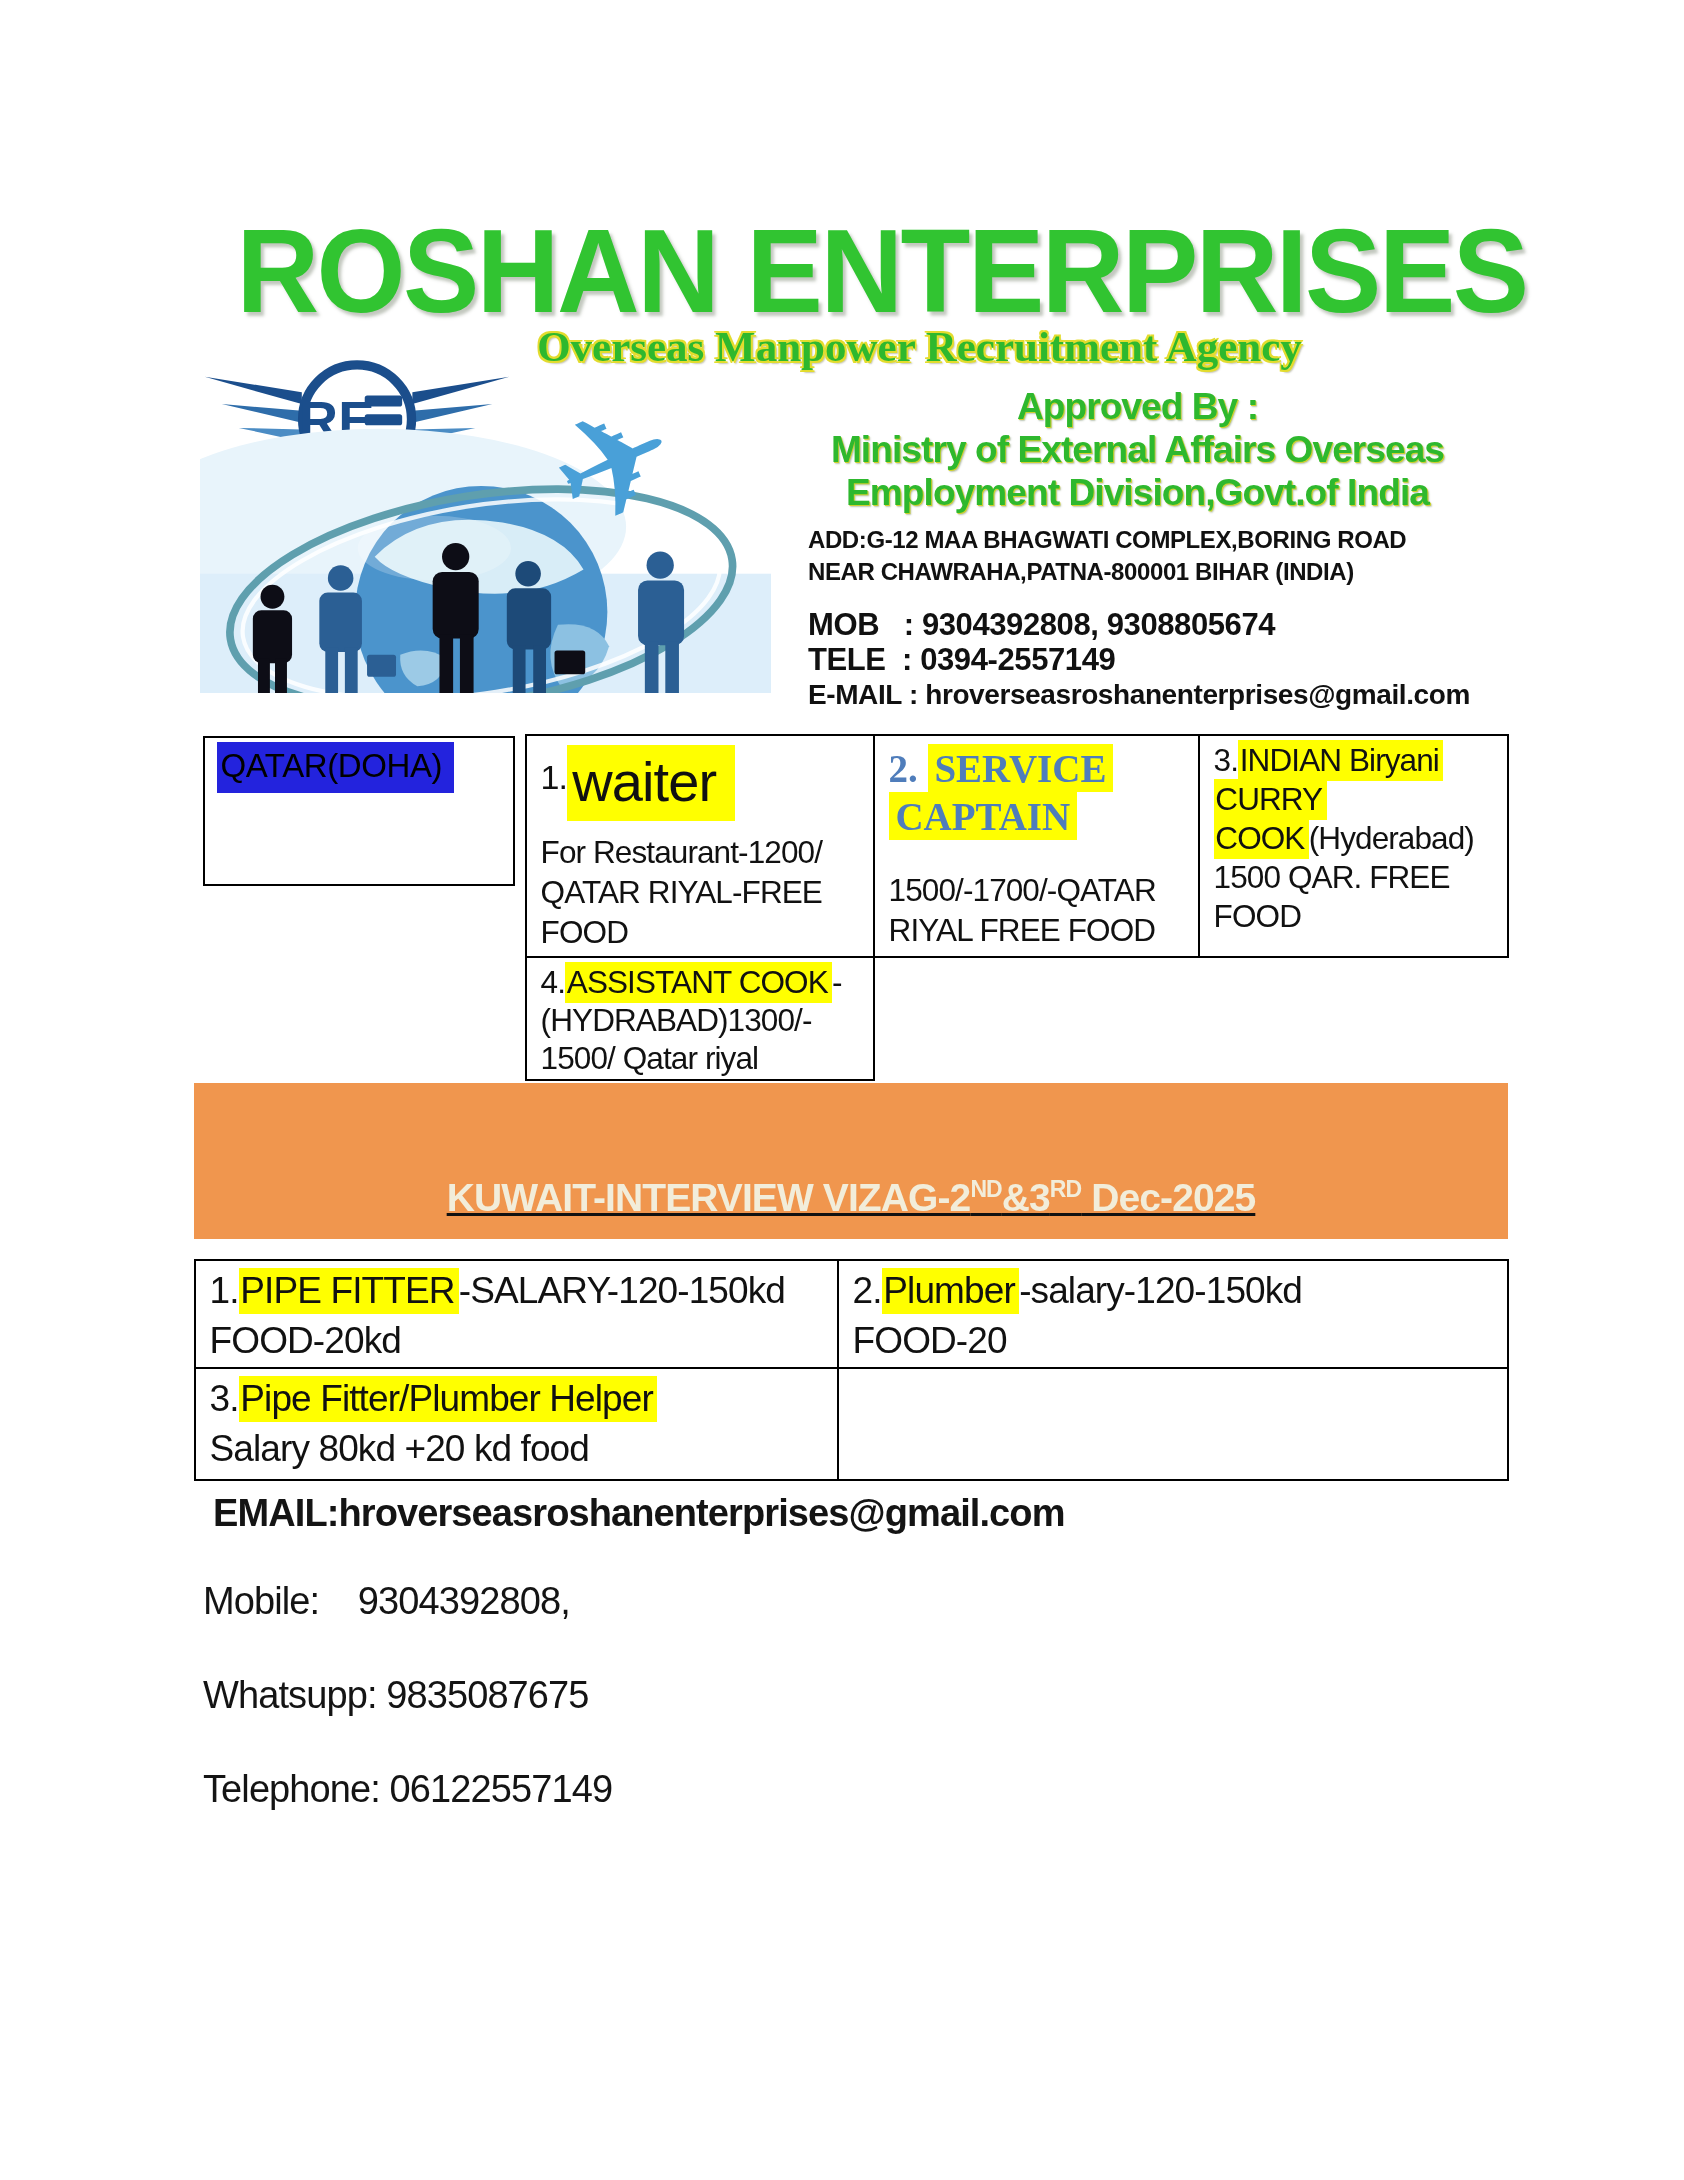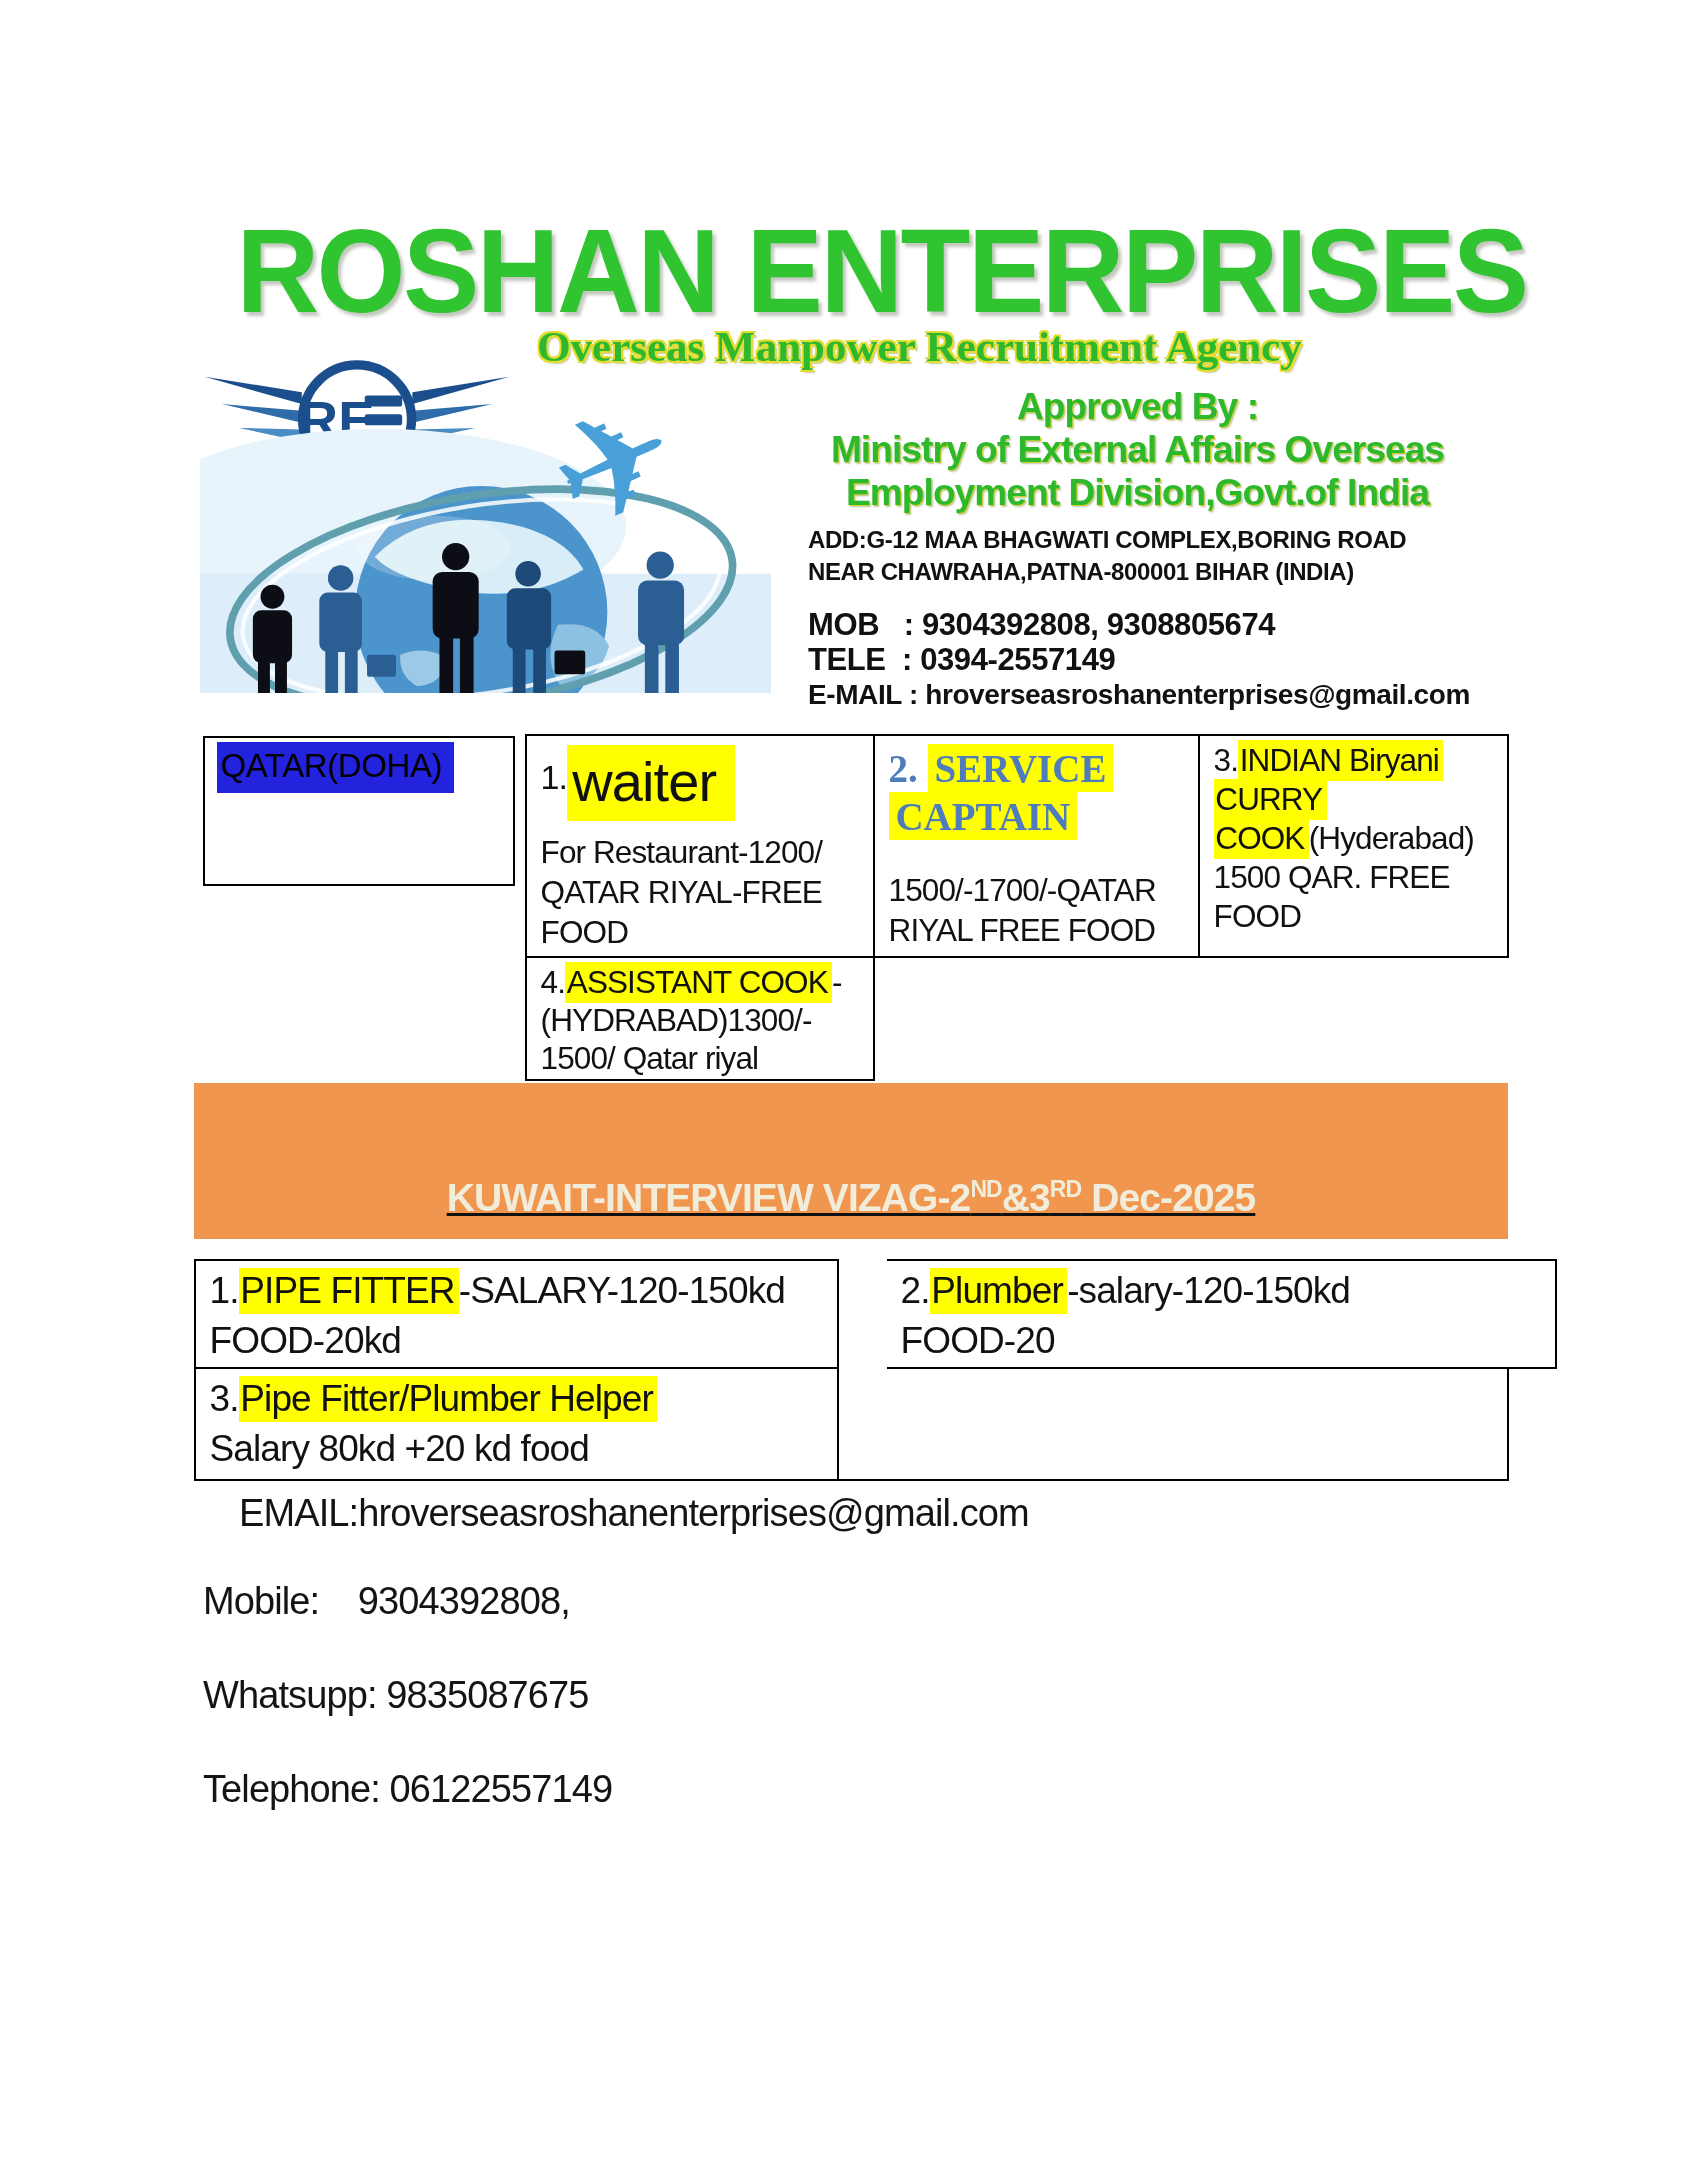--- a/index.html
+++ b/index.html
@@ -72,26 +72,26 @@
   .banner-text{
     color:#f2edda;font-weight:800;font-size:39px;letter-spacing:-0.9px;white-space:pre;
   }
   .banner-text .sup{font-size:23px;position:relative;top:-14.5px;}
   
   .kw-cell{
     position:absolute;box-sizing:border-box;border:2.6px solid #000;background:#fff;
     font-size:37px;line-height:50px;letter-spacing:-0.9px;padding:5.1px 13.6px 0 13.6px;overflow:hidden;
   }
   .kw-r1c1{left:194px;top:1259px;width:645px;height:110px;}
-  .kw-r1c2{left:839px;top:1259px;width:670px;height:110px;border-left:none;margin-left:48px;}
+  .kw-r1c2{left:839px;top:1259px;width:670px;height:110px;border-left:none;}
   .kw-r2c1{left:194px;top:1369px;width:645px;height:112px;border-top:none;}
   .kw-r2c2{left:839px;top:1369px;width:670px;height:112px;border-top:none;border-left:none;}
   
   .footer-line{position:absolute;font-size:38px;letter-spacing:-0.9px;white-space:pre-wrap;color:#141414;}
-  .f-email{left:239px;top:1492px;}
+  .f-email{left:213px;top:1492px;font-weight:bold;}
   .f-mobile{left:203px;top:1580px;}
   .f-whatsapp{left:203px;top:1674px;}
   .f-telephone{left:203px;top:1768px;}
 </style>
 </head>
 <body>
 
 <div class="main-title">ROSHAN ENTERPRISES</div>
 <div class="sub-title">Overseas Manpower Recruitment Agency</div>
 

